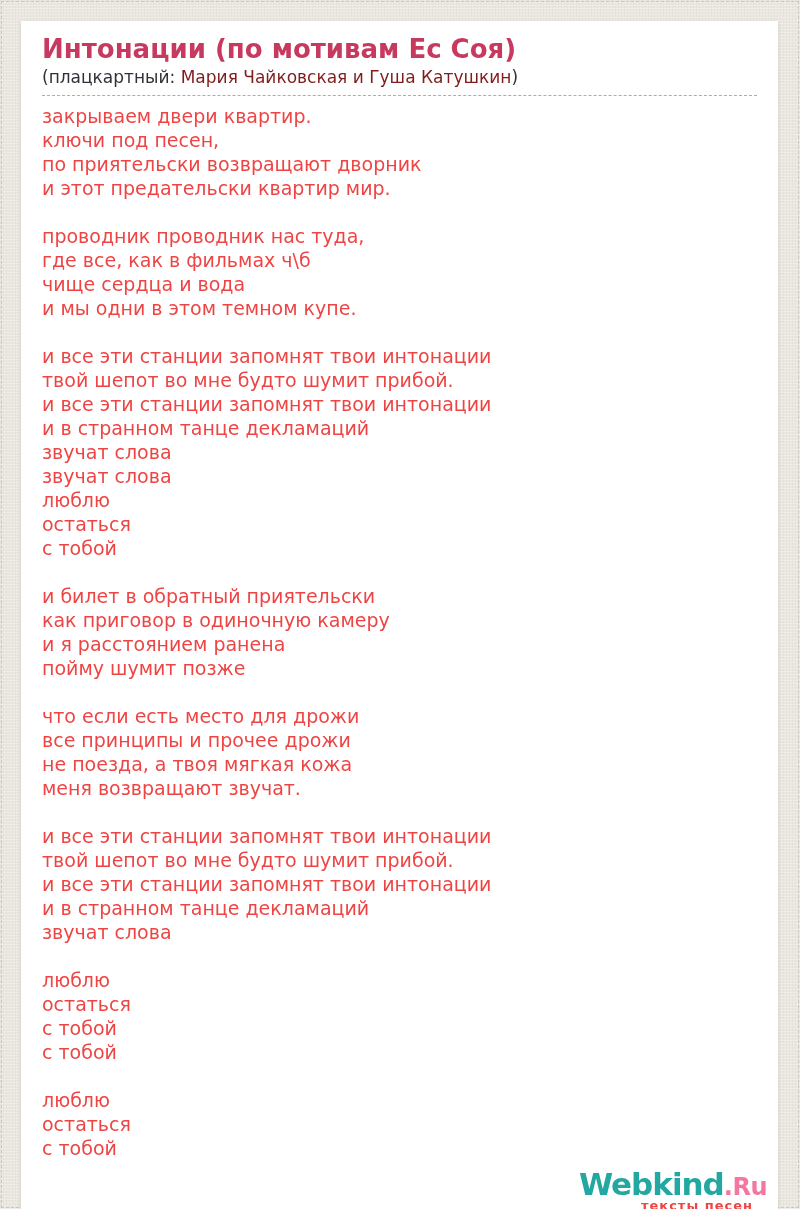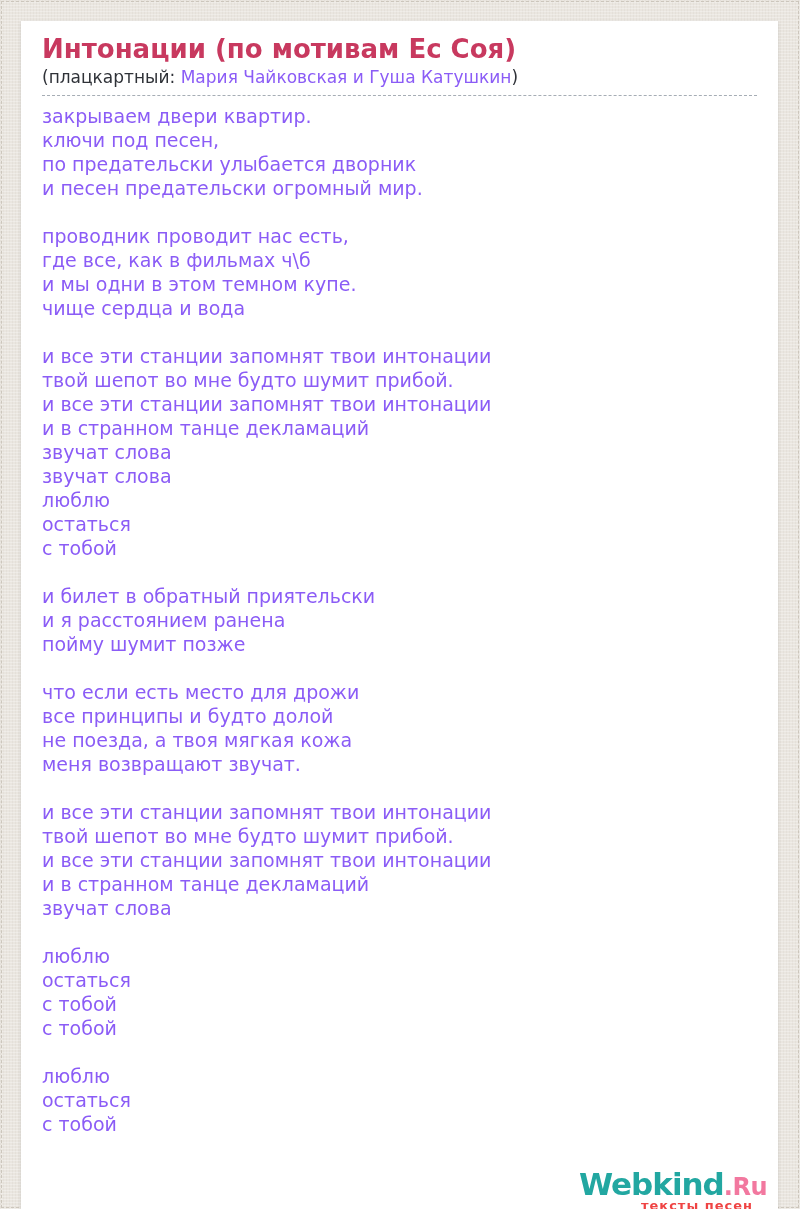--- a/index.html
+++ b/index.html
@@ -42,29 +42,29 @@
     font-weight: bold;
     color: #c8395f;
   }
   .performer {
     margin: 4px 0 0 0;
     font-size: 17px;
     line-height: 21px;
     color: #2f3238;
   }
   .artist-link {
-    color: #8b5cf6;
+    color: #7f1d1d;
     text-decoration: none;
     cursor: pointer;
   }
   .lyrics {
     margin-top: 8px;
     font-size: 19px;
     line-height: 24px;
-    color: #8b5cf6;
+    color: #ef4444;
   }
   .stanza { margin: 0 0 24px 0; }
   .stanza:last-child { margin-bottom: 0; }
   .lyric-line { min-height: 24px; }
   .logo {
     position: absolute;
     right: 11px;
     bottom: 4px;
     display: block;
     text-align: right;
@@ -104,48 +104,49 @@
 
   <header class="song-header">
     <h1 class="song-title">Интонации (по мотивам Ес Соя)</h1>
     <p class="performer"><span>(плацкартный: </span><a class="artist-link">Мария Чайковская и Гуша Катушкин</a><span>)</span></p>
   </header>
 
   <div class="lyrics">
       <div class="stanza">
         <div class="lyric-line">закрываем двери квартир.</div>
         <div class="lyric-line">ключи под песен,</div>
-        <div class="lyric-line">по предательски улыбается дворник</div>
-        <div class="lyric-line">и песен предательски огромный мир.</div>
+        <div class="lyric-line">по приятельски возвращают дворник</div>
+        <div class="lyric-line">и этот предательски квартир мир.</div>
       </div>
       <div class="stanza">
-        <div class="lyric-line">проводник проводит нас есть,</div>
+        <div class="lyric-line">проводник проводник нас туда,</div>
         <div class="lyric-line">где все, как в фильмах ч\б</div>
+        <div class="lyric-line">чище сердца и вода</div>
         <div class="lyric-line">и мы одни в этом темном купе.</div>
-        <div class="lyric-line">чище сердца и вода</div>
       </div>
       <div class="stanza">
         <div class="lyric-line">и все эти станции запомнят твои интонации</div>
         <div class="lyric-line">твой шепот во мне будто шумит прибой.</div>
         <div class="lyric-line">и все эти станции запомнят твои интонации</div>
         <div class="lyric-line">и в странном танце декламаций</div>
         <div class="lyric-line">звучат слова</div>
         <div class="lyric-line">звучат слова</div>
         <div class="lyric-line">люблю</div>
         <div class="lyric-line">остаться</div>
         <div class="lyric-line">с тобой</div>
       </div>
       <div class="stanza">
         <div class="lyric-line">и билет в обратный приятельски</div>
+        <div class="lyric-line">как приговор в одиночную камеру</div>
         <div class="lyric-line">и я расстоянием ранена</div>
         <div class="lyric-line">пойму шумит позже</div>
       </div>
       <div class="stanza">
         <div class="lyric-line">что если есть место для дрожи</div>
-        <div class="lyric-line">все принципы и будто долой</div>
+        <div class="lyric-line">все принципы и прочее дрожи</div>
         <div class="lyric-line">не поезда, а твоя мягкая кожа</div>
         <div class="lyric-line">меня возвращают звучат.</div>
       </div>
       <div class="stanza">
         <div class="lyric-line">и все эти станции запомнят твои интонации</div>
         <div class="lyric-line">твой шепот во мне будто шумит прибой.</div>
         <div class="lyric-line">и все эти станции запомнят твои интонации</div>
         <div class="lyric-line">и в странном танце декламаций</div>
         <div class="lyric-line">звучат слова</div>
       </div>

